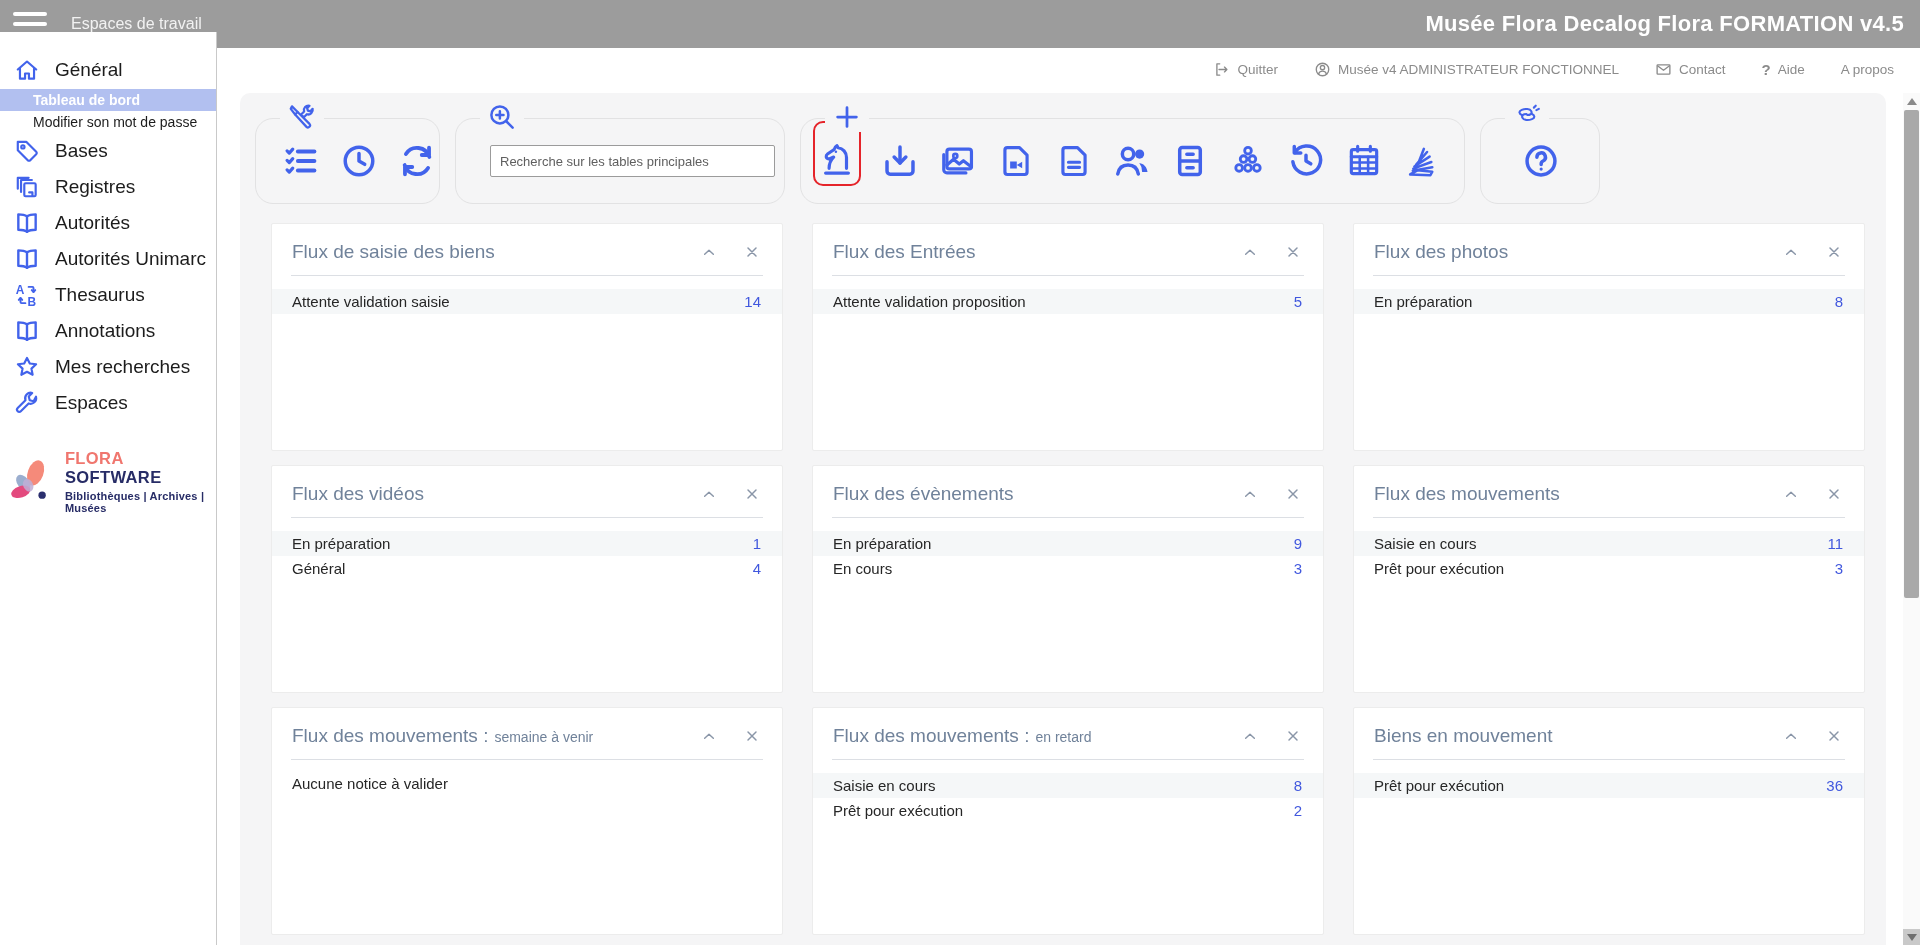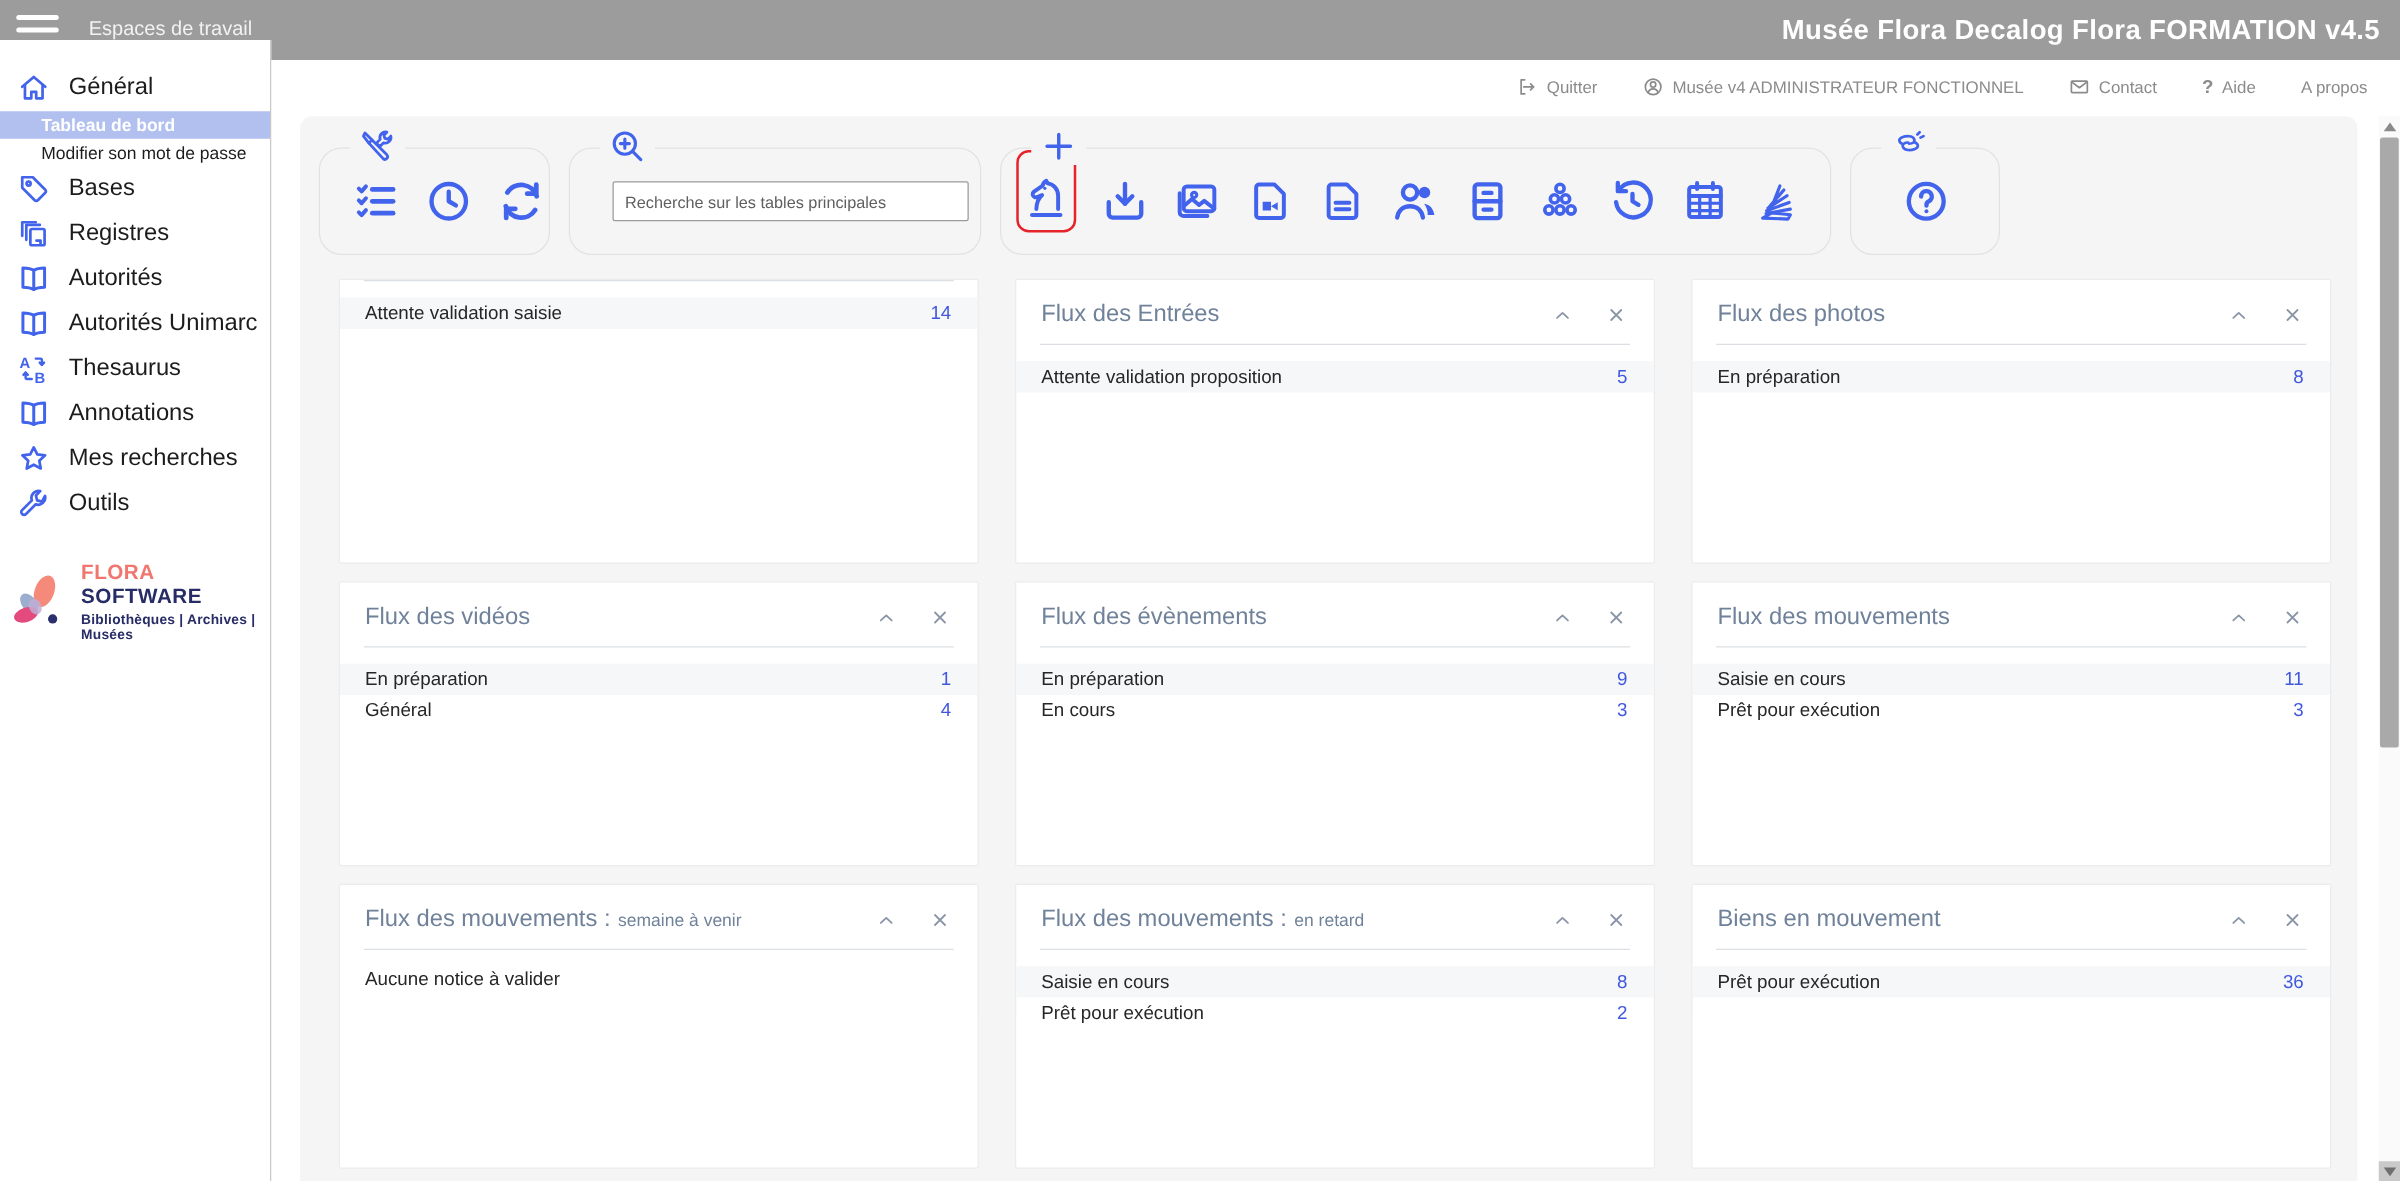--- a/index.html
+++ b/index.html
@@ -344,21 +344,21 @@
       <div class="side-item">
         <svg class="icon">
           <use href="#icon-star"></use>
         </svg>
         <span class="lbl">Mes recherches</span>
       </div>
       <div class="side-item">
         <svg class="icon">
           <use href="#icon-wrench"></use>
         </svg>
-        <span class="lbl">Outils</span>
+        <span class="lbl">Espaces</span>
       </div>
     </div>
   <div class="side-logo">
     <svg width="62" height="62" viewBox="0 0 62 62">
       <ellipse cx="36" cy="20" rx="9.5" ry="16" transform="rotate(20 36 20)" fill="#f58a7a"></ellipse>
       <ellipse cx="21" cy="32" rx="7" ry="11" transform="rotate(-38 21 32)" fill="#93a7cb" opacity="0.92"></ellipse>
       <ellipse cx="18" cy="43" rx="12" ry="7" transform="rotate(-18 18 43)" fill="#e34a7e"></ellipse>
       <ellipse cx="27" cy="35" rx="6" ry="8" transform="rotate(-25 27 35)" fill="#c0aed6" opacity="0.85"></ellipse>
       <circle cx="44" cy="47" r="4.5" fill="#2b2f6e"></circle>
     </svg>
@@ -469,20 +469,31 @@
           <span class="tb-icon">
             <svg class="icon">
               <use href="#icon-question-circle"></use>
             </svg>
           </span>
         </div>
       </div>
     </div>
   <div class="cards" id="cards">
       <article class="card">
+        <div class="card-head">
+          <span class="card-title">Flux de saisie des biens</span>
+          <span class="card-ctrls">
+            <span style="line-height: 0;"><svg class="icon">
+                <use href="#icon-chevron-up"></use>
+              </svg></span>
+            <span style="line-height: 0;"><svg class="icon">
+                <use href="#icon-close"></use>
+              </svg></span>
+          </span>
+        </div>
         <div class="card-divider"></div>
         <div class="card-rows">
           <div class="card-row odd">
             <span>Attente validation saisie</span>
             <span class="val">14</span>
           </div>
         </div>
       </article>
       <article class="card">
         <div class="card-head">

